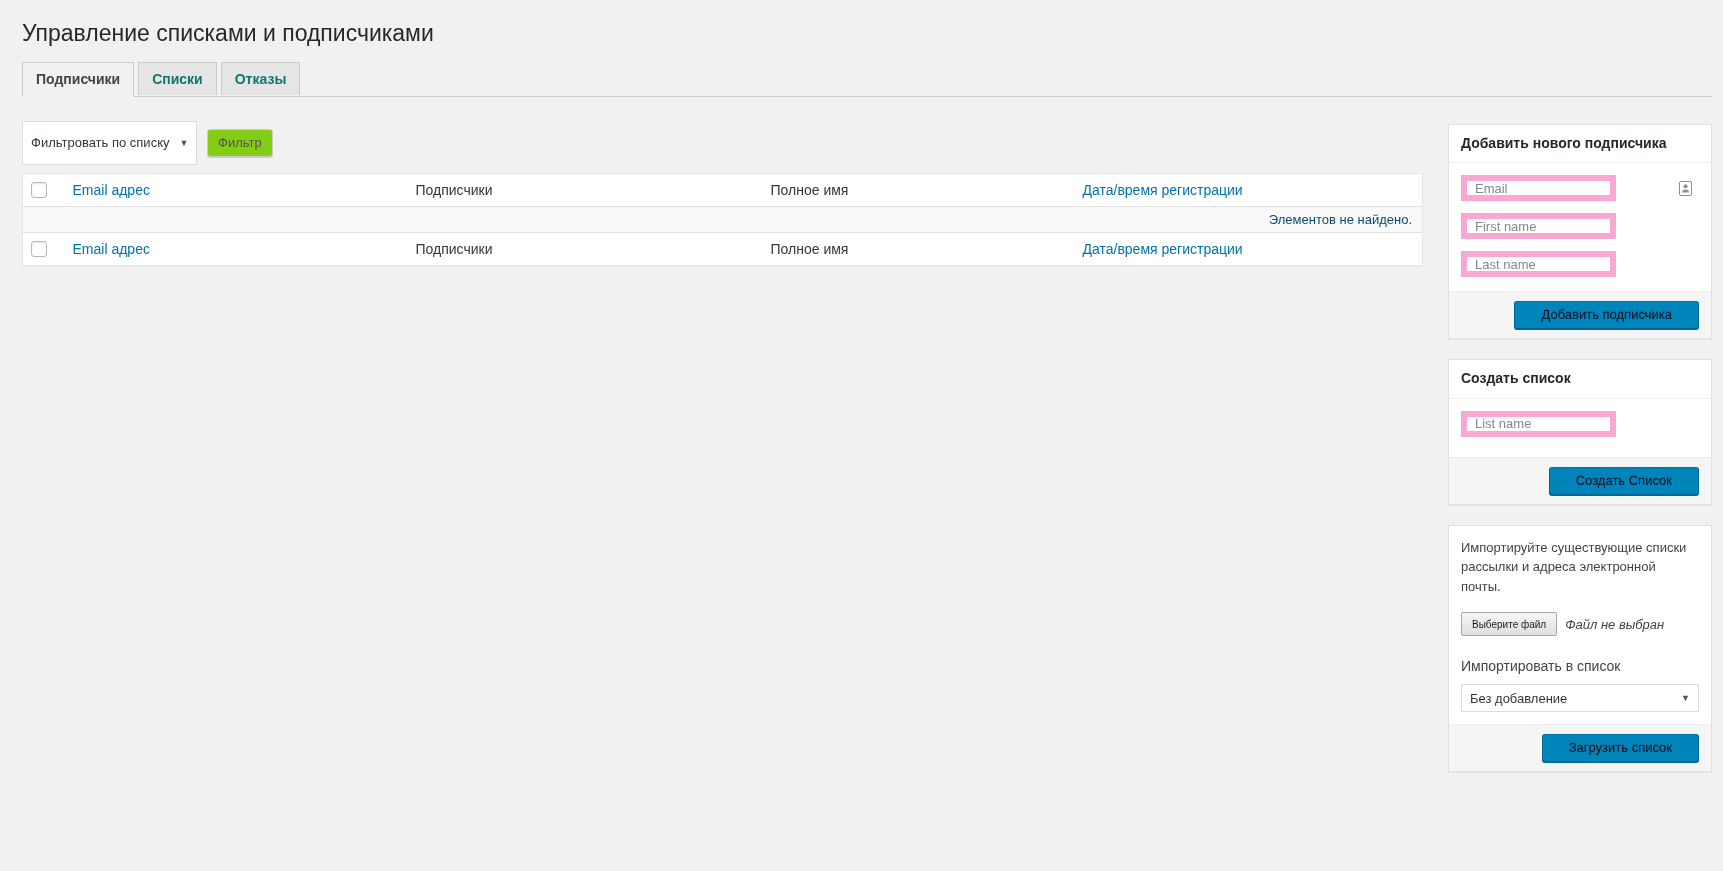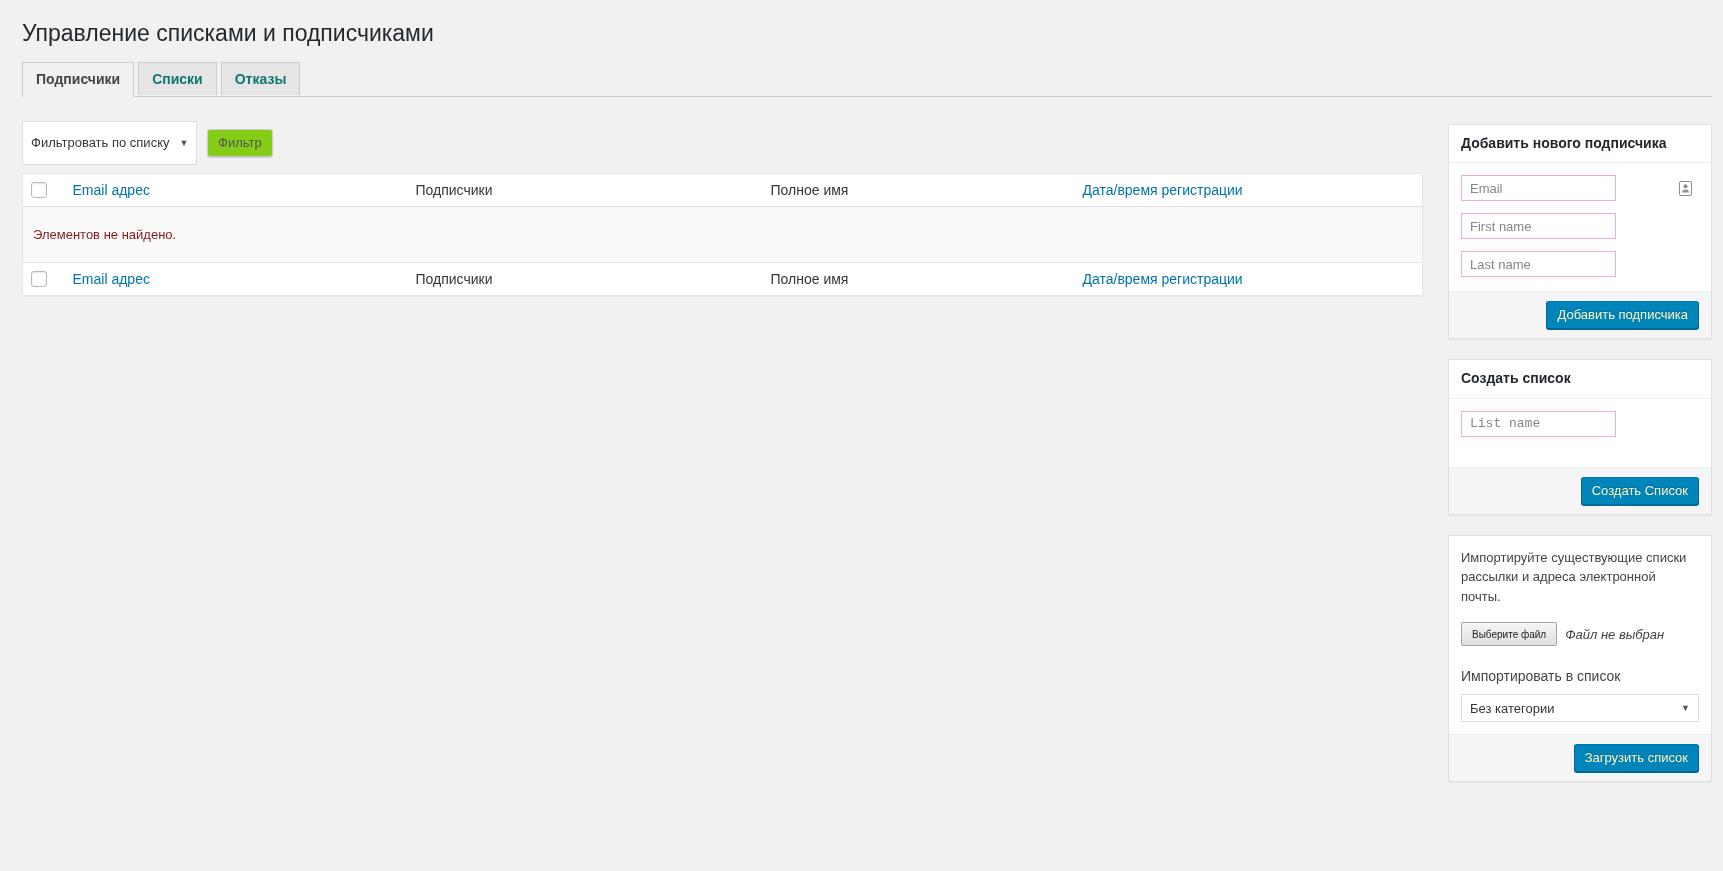--- a/index.html
+++ b/index.html
@@ -104,22 +104,23 @@
     padding: 8px 10px;
     vertical-align: middle;
   }
   .wp-list-table thead th { border-bottom: 1px solid #e1e1e1; }
   .wp-list-table tfoot th { border-top: 1px solid #e1e1e1; }
   .wp-list-table .check-col { padding: 6px 0 6px 8px; width: 40px; }
   .col-link { color: #0073aa; text-decoration: none; cursor: pointer; }
   .no-items-row td {
     background: #f9f9f9;
     font-size: 13px;
-    color: #7f1d1d;
-    padding: 20px 10px;
+    color: #0c4a6e;
+    padding: 5px 10px;
+    text-align: right;
   }
   .cb {
     appearance: none;
     -webkit-appearance: none;
     width: 16px; height: 16px;
     border: 1px solid #b4b9be;
     border-radius: 3px;
     background: #fff;
     box-shadow: inset 0 1px 2px rgba(0,0,0,.1);
     cursor: pointer;
@@ -149,21 +150,21 @@
     border-top: 1px solid #eee;
     padding: 9px 12px;
     text-align: right;
   }
   .text-input {
     display: block;
     width: 155px;
     height: 26px;
     padding: 3px 8px;
     margin-bottom: 12px;
-    border: 1px solid #f9a8d4;
+    border: 6px solid #f9a8d4;
     border-radius: 0;
     background: #fff;
     font-size: 13px;
     color: #32373c;
     font-family: inherit;
   }
   .text-input:last-child { margin-bottom: 2px; }
   .text-input::placeholder { color: #82878c; opacity: 1; }
   .input-wrap { position: relative; width: 155px; }
   .input-wrap .autofill-badge {
@@ -172,27 +173,27 @@
     width: 15px; height: 17px;
     display: inline-flex;
     align-items: center;
     justify-content: center;
     pointer-events: none;
   }
   .button-primary {
     display: inline-block;
     height: 28px;
     line-height: 26px;
-    padding: 0 10px;
+    padding: 0 26px;
     background: #0085ba;
     border: 1px solid;
     border-color: #0073aa #006799 #006799;
     border-radius: 3px;
     box-shadow: 0 1px 0 #006799;
-    color: #fef9c3;
+    color: #0f172a;
     font-size: 13px;
     cursor: pointer;
     text-shadow: 0 -1px 1px #006799;
   }
   .bulk-desc { font-size: 13px; color: #444; line-height: 1.5; margin-bottom: 16px; max-width: 230px; }
   .file-row { display: flex; align-items: center; margin-bottom: 22px; }
   .file-button {
     height: 24px;
     padding: 0 10px;
     background: linear-gradient(#f6f6f6, #dfdfdf);
@@ -283,37 +284,37 @@
           <input type="text" class="text-input" placeholder="Last name" style="">
         </div>
         <div class="footer">
           <button class="button-primary">Добавить подписчика</button>
         </div>
       </div>
 
       <div class="postbox">
         <h2>Создать список</h2>
         <div class="inside">
-          <input type="text" class="text-input" style="margin-bottom: 18px; font-family: Liberation Mono, monospace;" placeholder="List name">
+          <input type="text" class="text-input" style="margin-bottom: 8px;" placeholder="List name">
         </div>
         <div class="footer">
           <button class="button-primary">Создать Список</button>
         </div>
       </div>
 
       <div class="postbox">
         <div class="inside">
           <p class="bulk-desc">Импортируйте существующие списки рассылки и адреса электронной почты.</p>
           <div class="file-row">
             <button class="file-button">Выберите файл</button>
             <span class="file-status">Файл не выбран</span>
           </div>
           <label class="import-label">Импортировать в список</label>
           <span class="wp-select full">
-            <span>Без категории</span>
+            <span>Без добавление</span>
             <span class="arrow">▼</span>
           </span>
         </div>
         <div class="footer">
           <button class="button-primary">Загрузить список</button>
         </div>
       </div>
 
     </div>
   </div>

